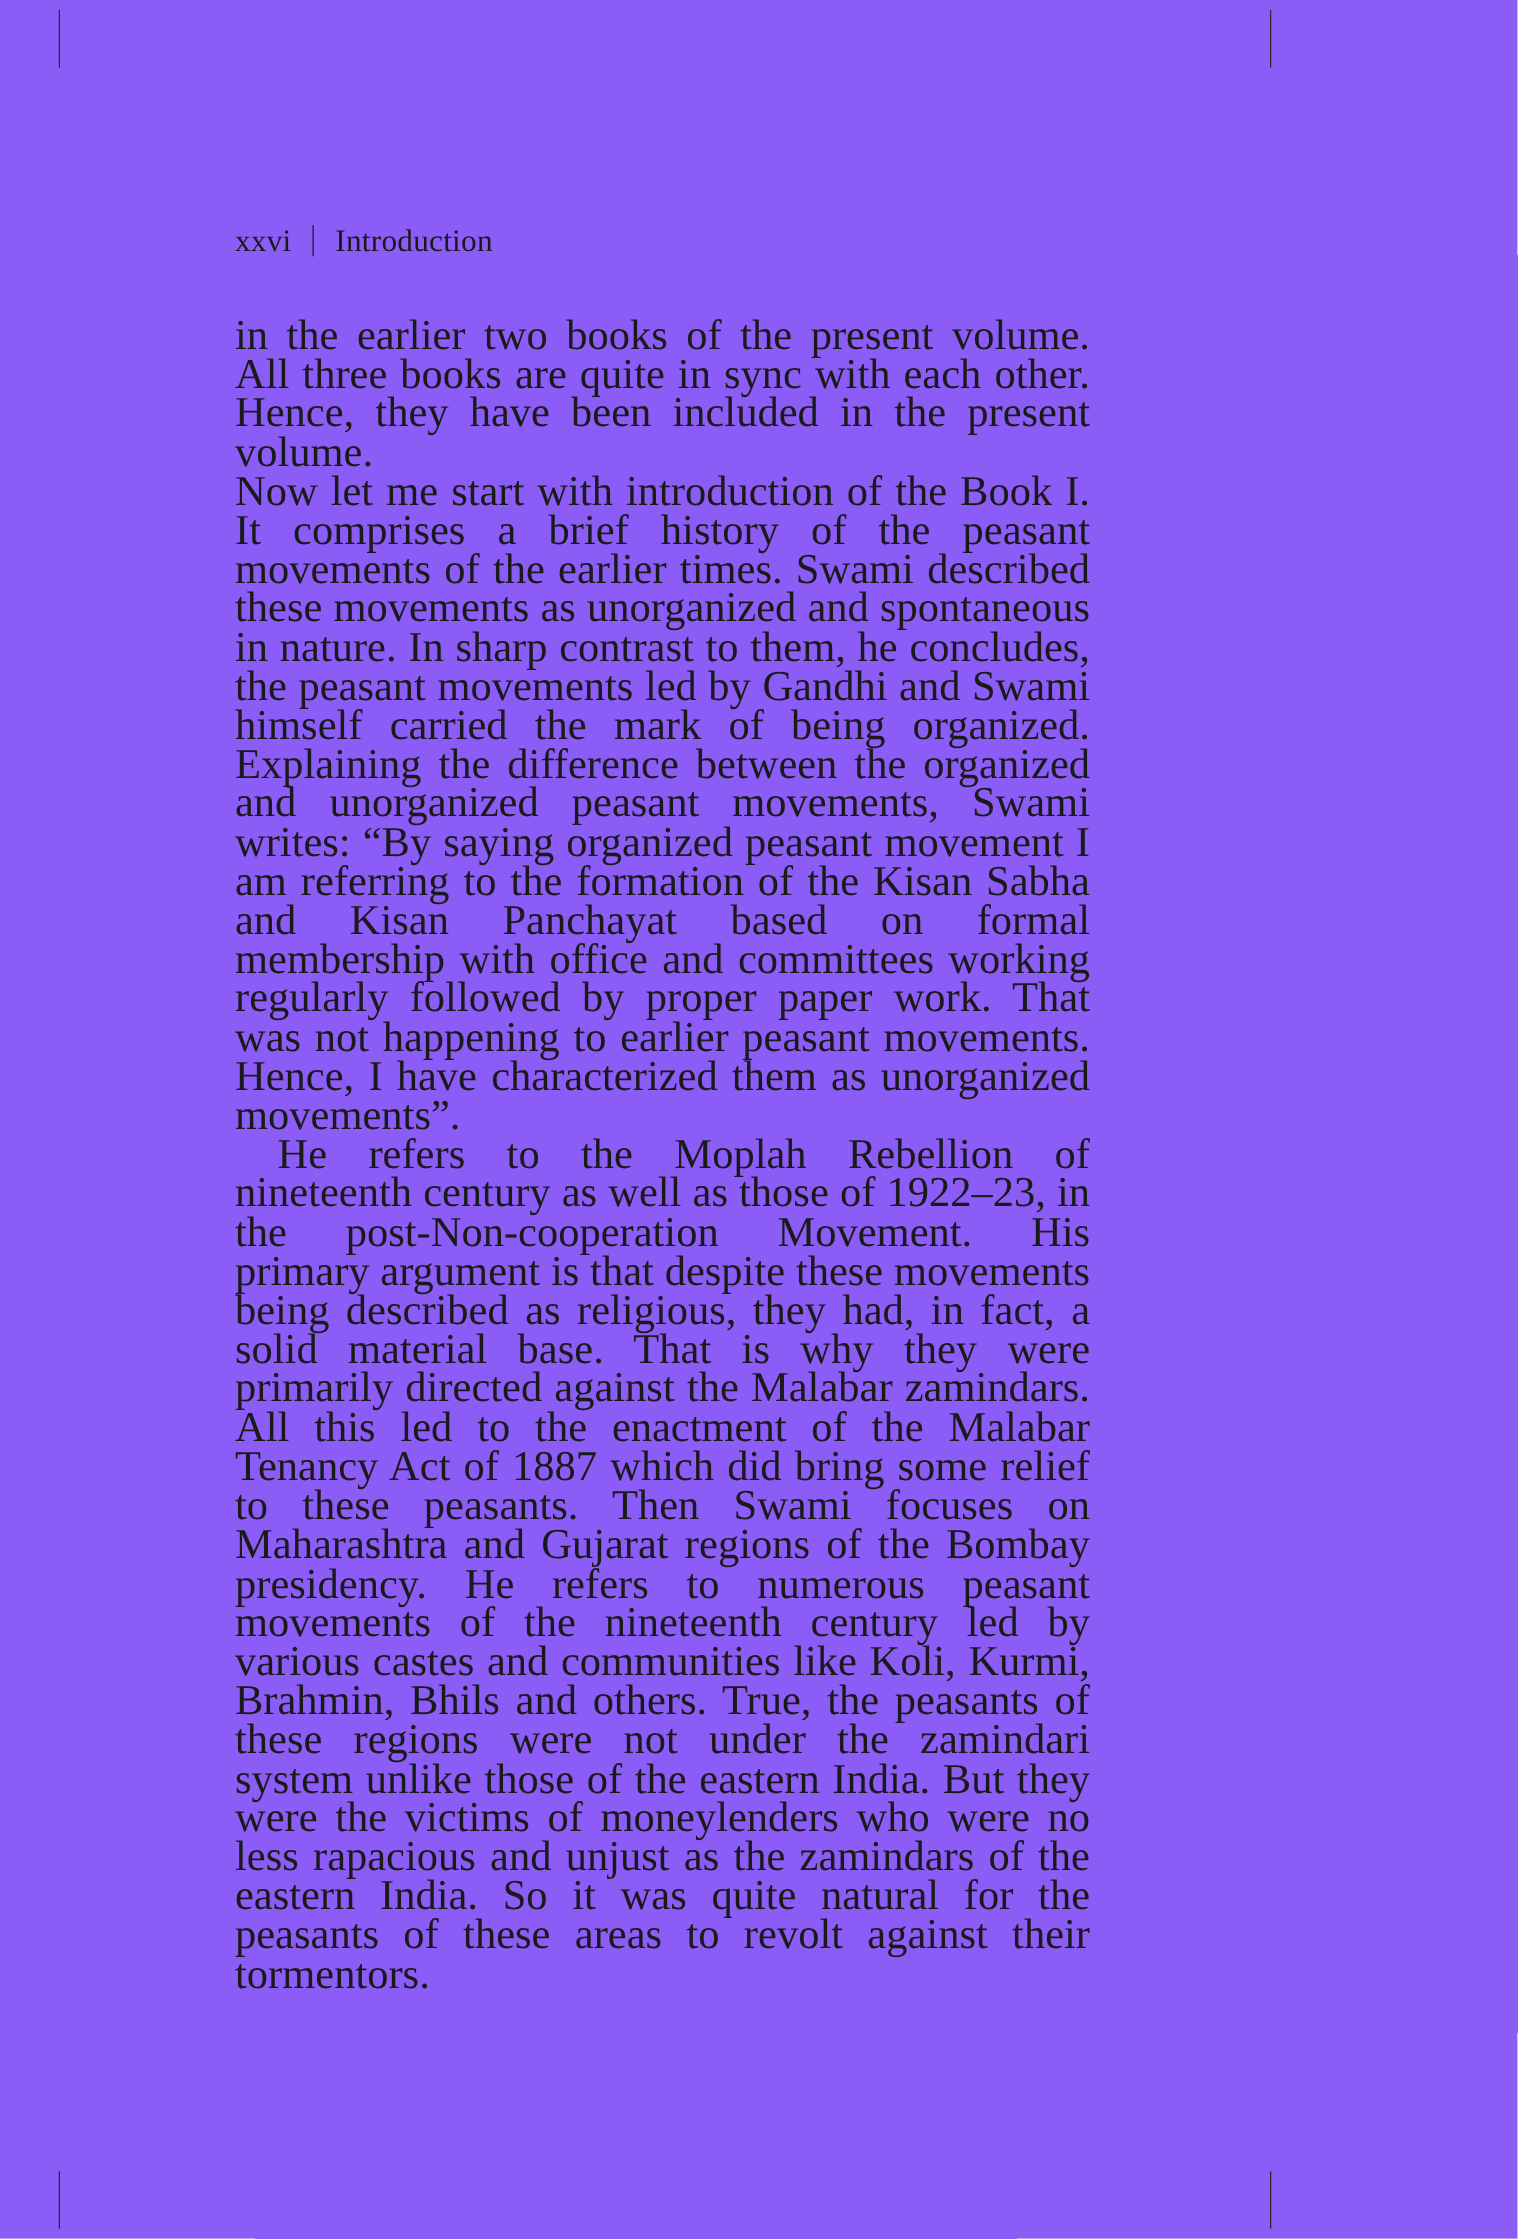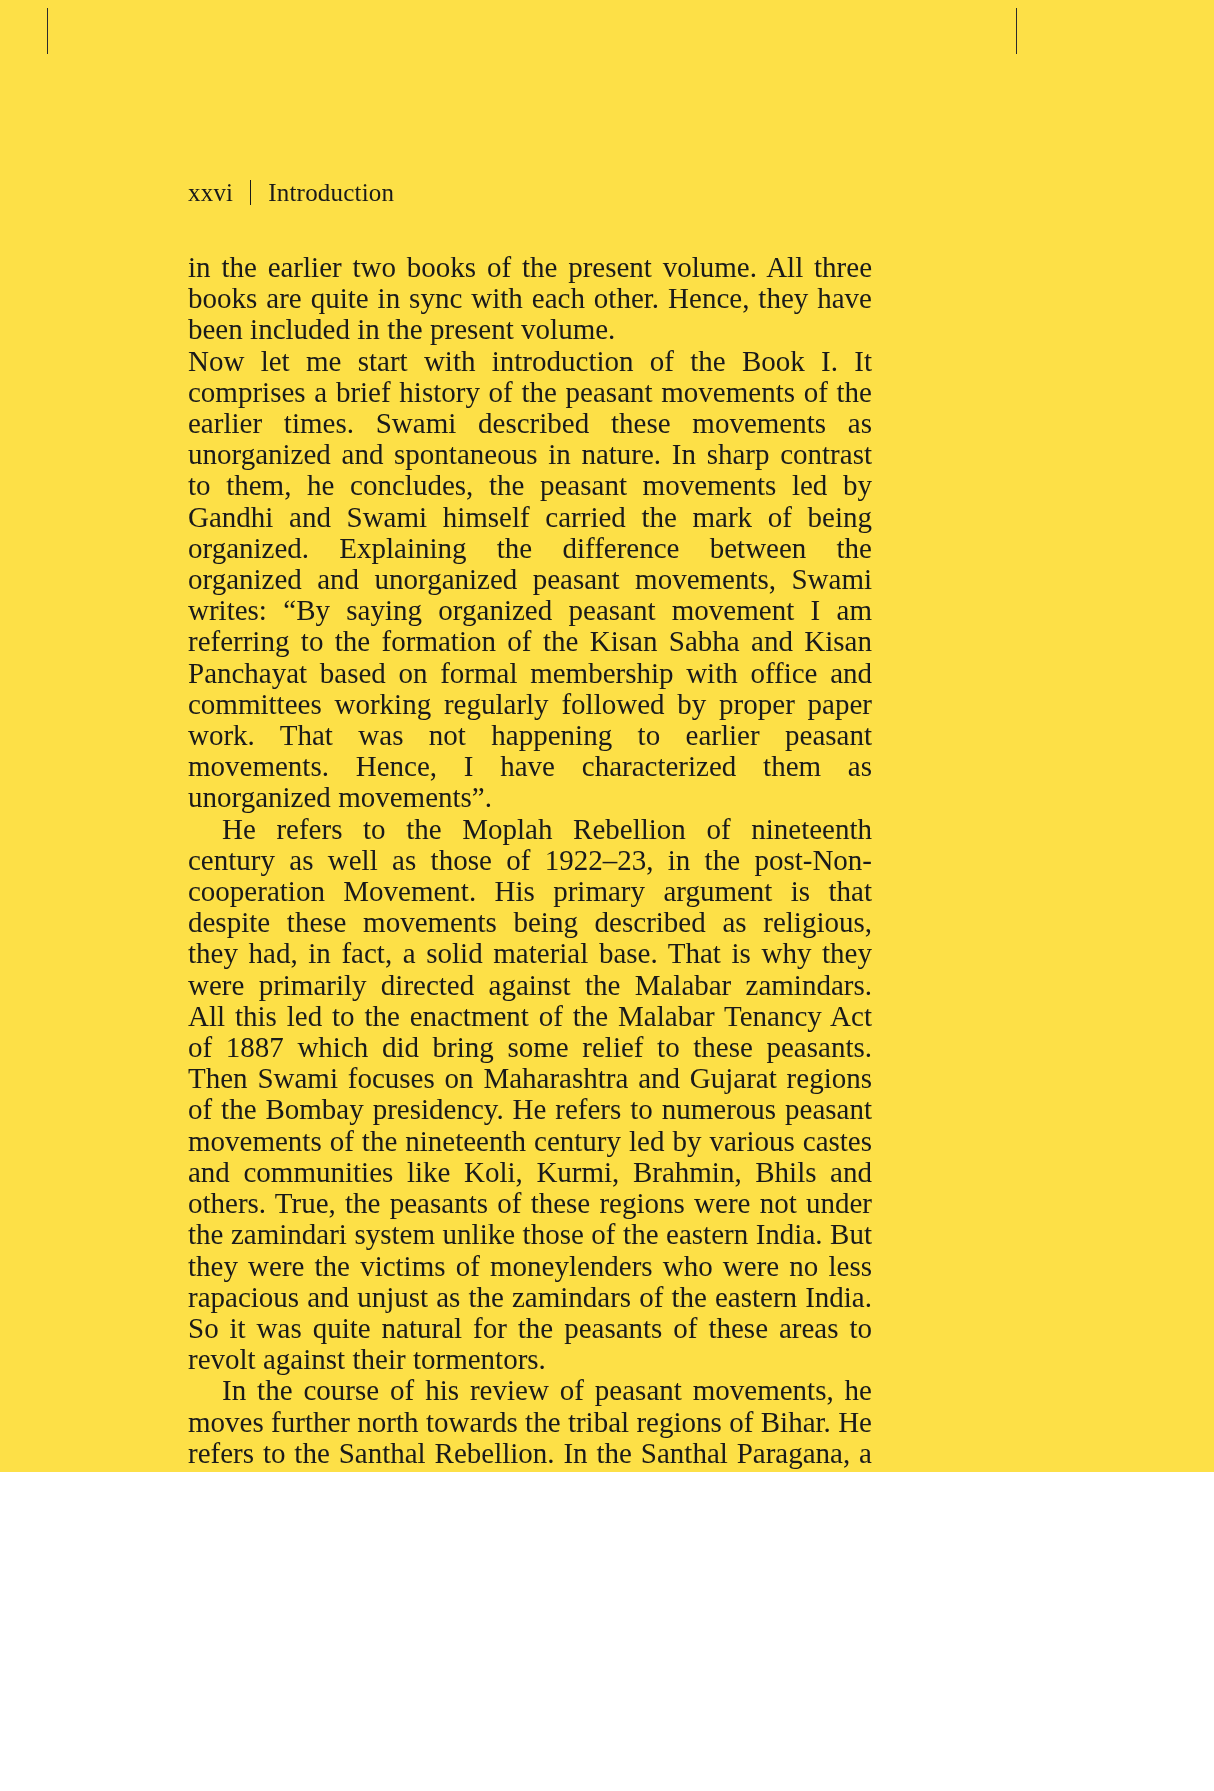--- a/index.html
+++ b/index.html
@@ -7,22 +7,22 @@
     padding: 0;
     background: #ffffff;
   }
   body {
     font-family: "Liberation Serif", "DejaVu Serif", serif;
     color: #1a1a1a;
   }
   .page {
     position: relative;
     width: 1214px;
-    height: 1472px;
-    background: #fde047;
+    height: 1791px;
+    background: #8b5cf6;
     overflow: hidden;
     box-sizing: border-box;
   }
 
   
   .crop {
     position: absolute;
     background: #2b2b2b;
     width: 1px;
     height: 46px;
@@ -60,21 +60,21 @@
     margin: 0 17px;
     position: relative;
     top: 4px;
   }
   .runhead .chap {
     font-size: 25px;
   }
 
   p {
     margin: 0;
-    font-size: 29px;
+    font-size: 34px;
     line-height: 31.2px;
     text-align: justify;
     text-justify: inter-word;
     -webkit-hyphens: none;
     hyphens: none;
     word-spacing: 0.1px;
   }
   p.noindent { text-indent: 0; }
   p.indent   { text-indent: 34px; }
 
@@ -109,16 +109,15 @@
       <span class="folio">xxvi</span>
       <span class="rule"></span>
       <span class="chap">Introduction</span>
     </div>
 
     <p class="noindent">in the earlier two books of the present volume. All three books are quite in sync with each other. Hence, they have been included in the present volume.</p>
 
 
     <p class="noindent">Now let me start with introduction of the Book I. It comprises a brief history of the peasant movements of the earlier times. Swami described these movements as unorganized and spontaneous in nature. In sharp contrast to them, he concludes, the peasant movements led by Gandhi and Swami himself carried the mark of being organized. Explaining the difference between the organized and unorganized peasant movements, Swami writes: “By saying organized peasant movement I am referring to the formation of the Kisan Sabha and Kisan Panchayat based on formal membership with office and committees working regularly followed by proper paper work. That was not happening to earlier peasant movements. Hence, I have characterized them as unorganized movements”.</p>
     <p class="indent">He refers to the Moplah Rebellion of nineteenth century as well as those of 1922–23, in the post-Non-cooperation Movement. His primary argument is that despite these movements being described as religious, they had, in fact, a solid material base. That is why they were primarily directed against the Malabar zamindars. All this led to the enactment of the Malabar Tenancy Act of 1887 which did bring some relief to these peasants. Then Swami focuses on Maharashtra and Gujarat regions of the Bombay presidency. He refers to numerous peasant movements of the nineteenth century led by various castes and communities like Koli, Kurmi, Brahmin, Bhils and others. True, the peasants of these regions were not under the zamindari system unlike those of the eastern India. But they were the victims of moneylenders who were no less rapacious and unjust as the zamindars of the eastern India. So it was quite natural for the peasants of these areas to revolt against their tormentors.</p>
-    <p class="indent">In the course of his review of peasant movements, he moves further north towards the tribal regions of Bihar. He refers to the Santhal Rebellion. In the Santhal Paragana, a region near</p>
 
   </div>
 </div>
 
 </body></html>

